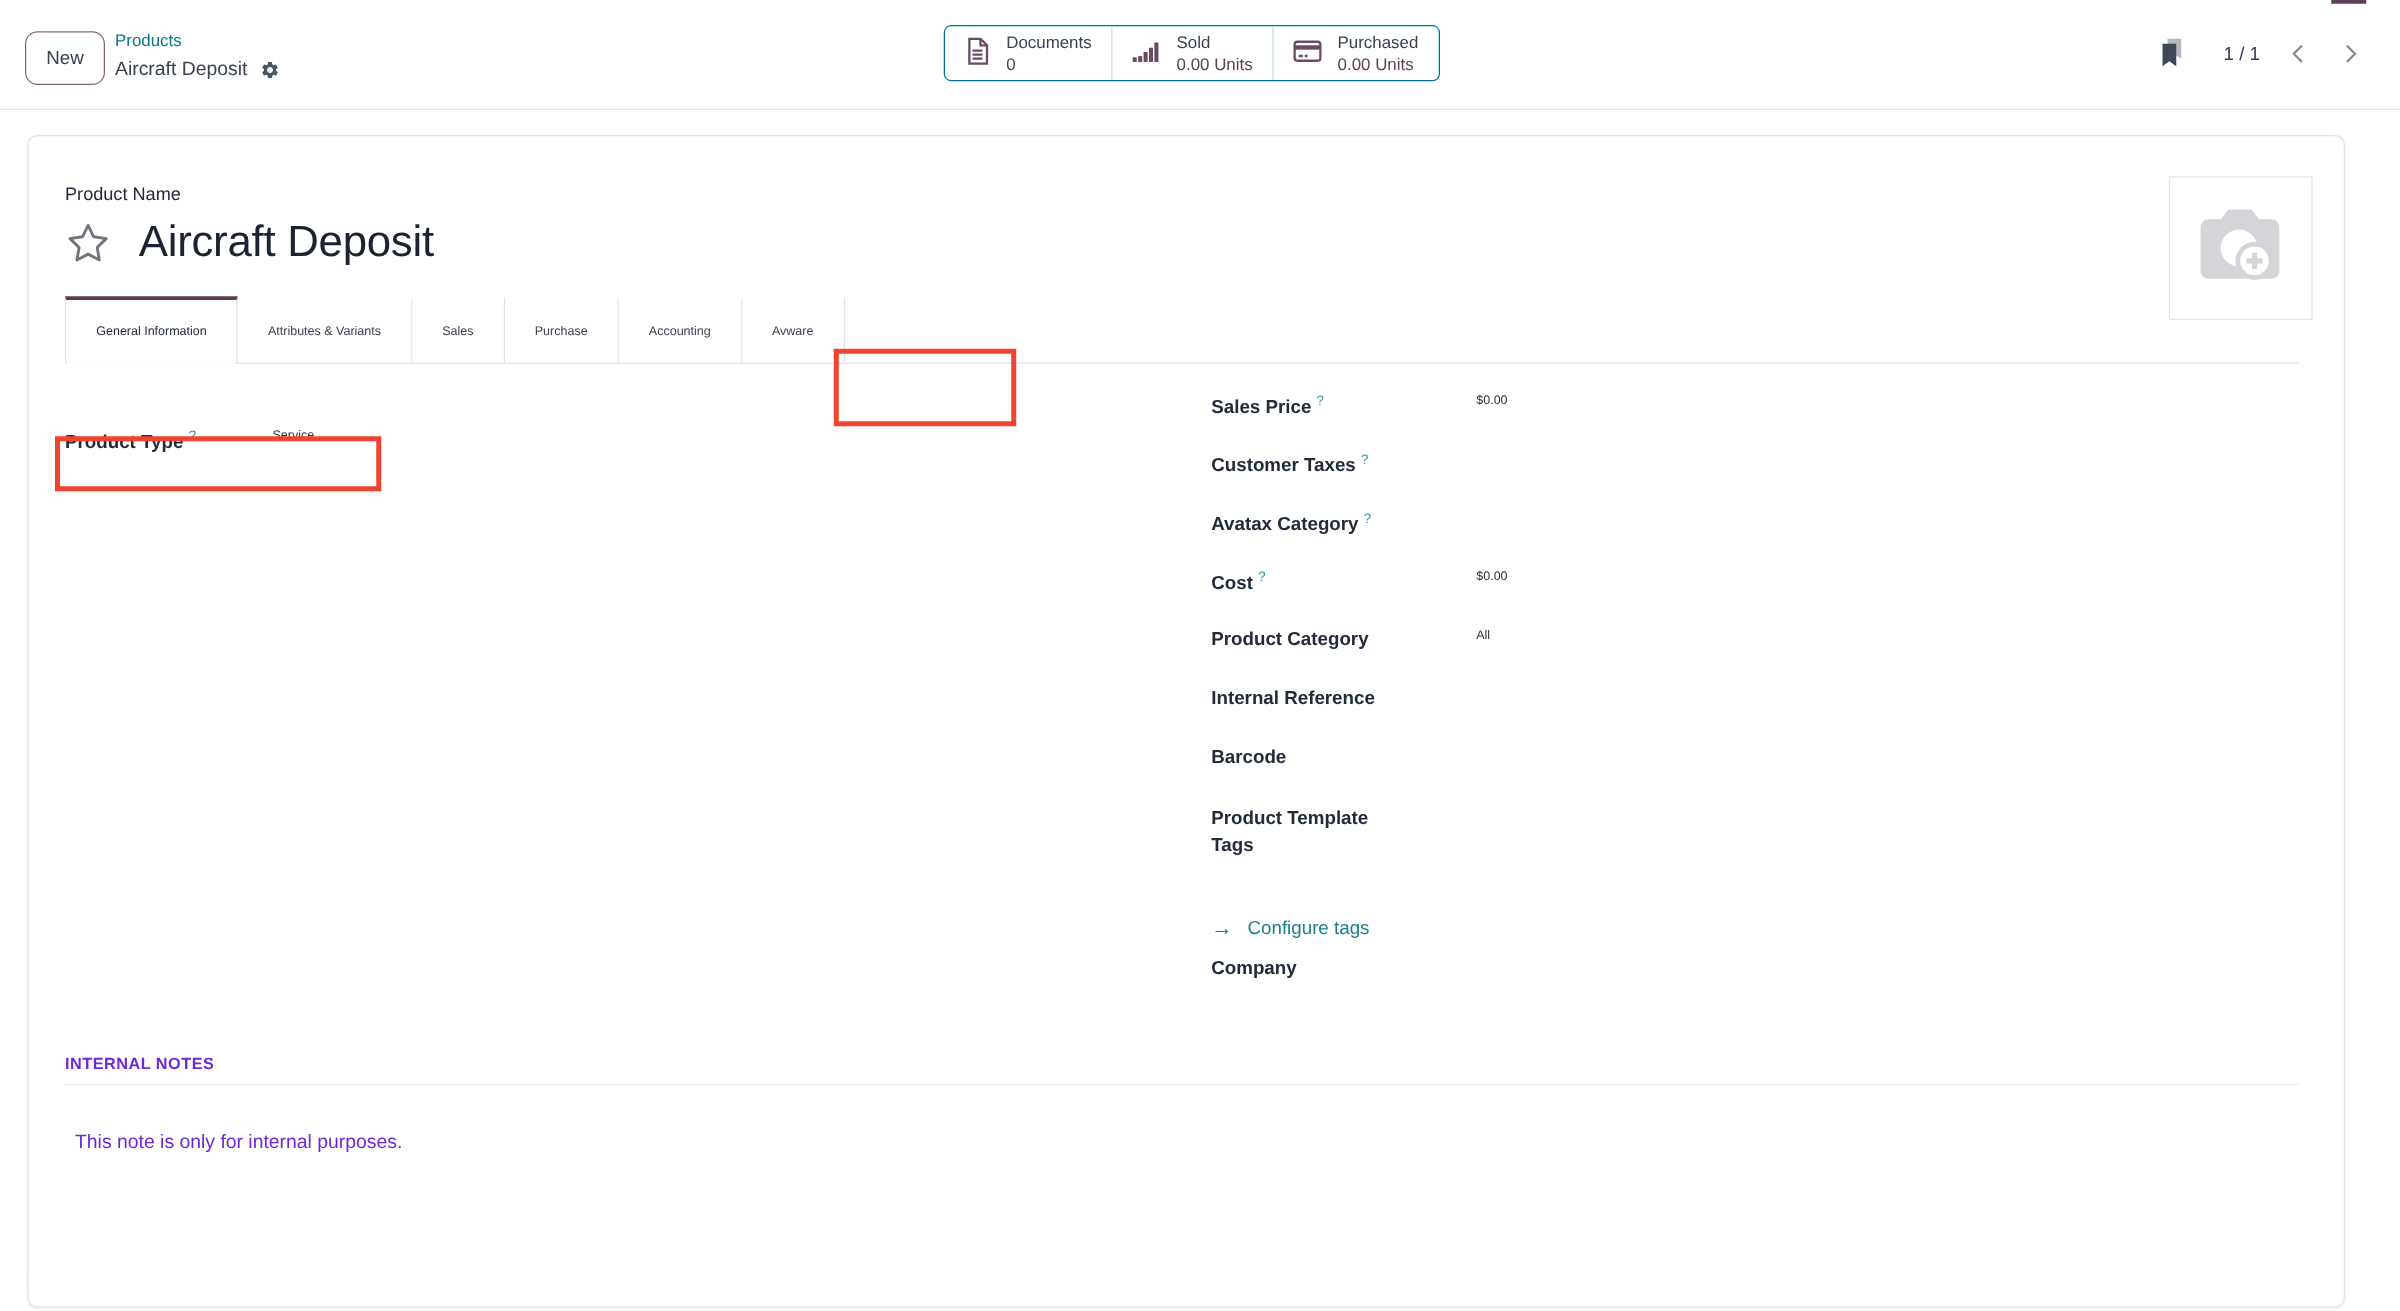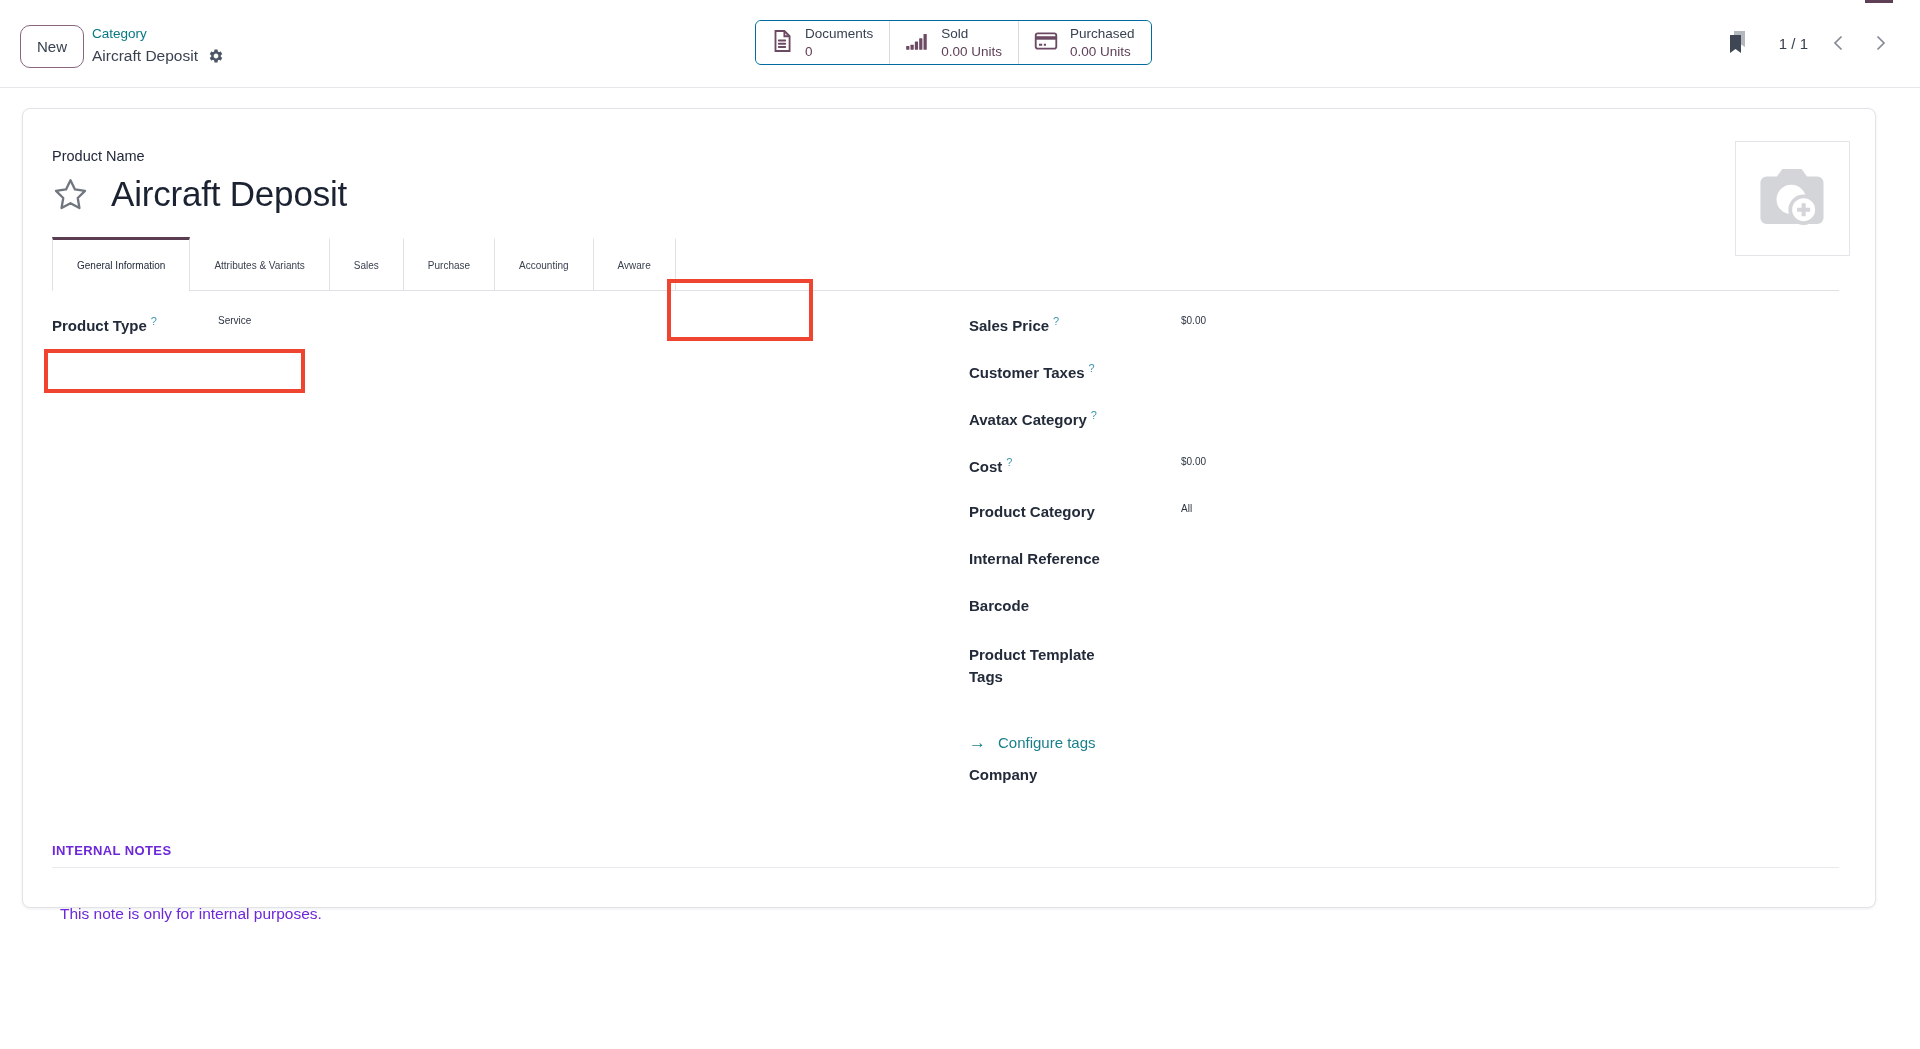--- a/index.html
+++ b/index.html
@@ -36,21 +36,21 @@
   .stat-label { font-size: 13.5px; color: #374151; }
   .stat-value { font-size: 13.5px; color: #5f4058; }
 
   .pager-area { position: absolute; right: 30px; top: 30px; display: flex; align-items: center; gap: 21px; }
   .pager-text { font-size: 15px; color: #374151; }
   .chev-btn { background: none; border: none; cursor: pointer; display: inline-flex; padding: 0; }
   .bookmark-btn { background: none; border: none; cursor: pointer; display: inline-flex; padding: 0; margin-right: 8px; }
 
   
   .card {
-    position: absolute; left: 22px; top: 108px; width: 1854px; height: 800px;
+    position: absolute; left: 22px; top: 108px; width: 1854px; height: 938px;
     background: #fff; border: 1px solid #e2e3e7; border-radius: 8px;
     box-shadow: 0 1px 3px rgba(0,0,0,0.07);
   }
   .card-inner { padding: 39px 36px 0 29px; position: relative; }
 
   .pn-label { font-size: 14.5px; color: #22293a; font-weight: 500; }
   .title-row { display: flex; align-items: center; gap: 22px; margin-top: 8px; height: 44px; }
   .star-btn { background: none; border: none; cursor: pointer; display: inline-flex; padding: 0; }
   .product-title { font-size: 35px; font-weight: 500; color: #1b2232; letter-spacing: -0.2px; cursor: text; }
 
@@ -72,21 +72,21 @@
   .tab.active {
     border-top: 3px solid #5b3d52; border-left: 1px solid #dfe1e5;
     margin-bottom: -1px; color: #222a3a; position: relative; z-index: 2; background: #fff;
   }
 
   
   .form-cols { display: flex; margin-top: 22px; min-height: 530px; }
   .col-left { width: 917px; }
   .col-right { flex: 1; }
   .frow { display: flex; align-items: flex-start; }
-  .col-left .frow { min-height: 48px; }
+  .col-left .frow { min-height: 48px; margin-top: 28px; }
   .col-right .frow { min-height: 47px; }
   .frow-label { width: 166px; font-size: 15px; font-weight: 700; color: #232b3a; padding-top: 2px; flex-shrink: 0; }
   .col-right .frow-label { width: 212px; }
   .frow-value { font-size: 10px; color: #2c3442; padding-top: 2px; cursor: text; min-width: 60px; min-height: 20px; }
   sup.help { font-size: 11px; color: #3e97ac; margin-left: 4px; font-weight: 400; cursor: help; }
   .row-tags { min-height: 78px !important; }
   .label-narrow { display: inline-block; max-width: 145px; line-height: 1.45; }
   .row-link { min-height: 44px !important; align-items: center; }
   .cfg-link { display: flex; align-items: center; gap: 12px; color: #1a7f8b; font-size: 15px; cursor: pointer; text-decoration: none; }
   .cfg-arrow { font-size: 17px; line-height: 1; }
@@ -112,21 +112,21 @@
 </style>
 </head>
 <body>
 
 <div class="navbar">
   <div class="sliver"></div>
 
   <button class="new-btn">New</button>
 
   <div class="breadcrumb">
-    <a class="bc-app">Category</a>
+    <a class="bc-app">Products</a>
     <div class="bc-record-row">
       <span class="bc-record">Aircraft Deposit</span>
       <span class="gear-btn">
         <svg width="16" height="16" viewBox="0 0 24 24">
             <path fill="#4b5563" d="M19.14,12.94c0.04-0.3,0.06-0.61,0.06-0.94c0-0.32-0.02-0.64-0.07-0.94l2.03-1.58c0.18-0.14,0.23-0.41,0.12-0.61l-1.92-3.32c-0.12-0.22-0.37-0.29-0.59-0.22l-2.39,0.96c-0.5-0.38-1.03-0.7-1.62-0.94L14.4,2.81c-0.04-0.24-0.24-0.41-0.48-0.41h-3.84c-0.24,0-0.43,0.17-0.47,0.41L9.25,5.35C8.66,5.59,8.12,5.92,7.63,6.29L5.24,5.33c-0.22-0.08-0.47,0-0.59,0.22L2.74,8.87C2.62,9.08,2.66,9.34,2.86,9.48l2.03,1.58C4.84,11.36,4.8,11.69,4.8,12s0.02,0.64,0.07,0.94l-2.03,1.58c-0.18,0.14-0.23,0.41-0.12,0.61l1.92,3.32c0.12,0.22,0.37,0.29,0.59,0.22l2.39-0.96c0.5,0.38,1.03,0.7,1.62,0.94l0.36,2.54c0.05,0.24,0.24,0.41,0.48,0.41h3.84c0.24,0,0.44-0.17,0.47-0.41l0.36-2.54c0.59-0.24,1.13-0.56,1.62-0.94l2.39,0.96c0.22,0.08,0.47,0,0.59-0.22l1.92-3.32c0.12-0.22,0.07-0.47-0.12-0.61L19.14,12.94z M12,15.6c-1.98,0-3.6-1.62-3.6-3.6s1.62-3.6,3.6-3.6s3.6,1.62,3.6,3.6S13.98,15.6,12,15.6z"></path>
           </svg>
       </span>
     </div>
   </div>
 

